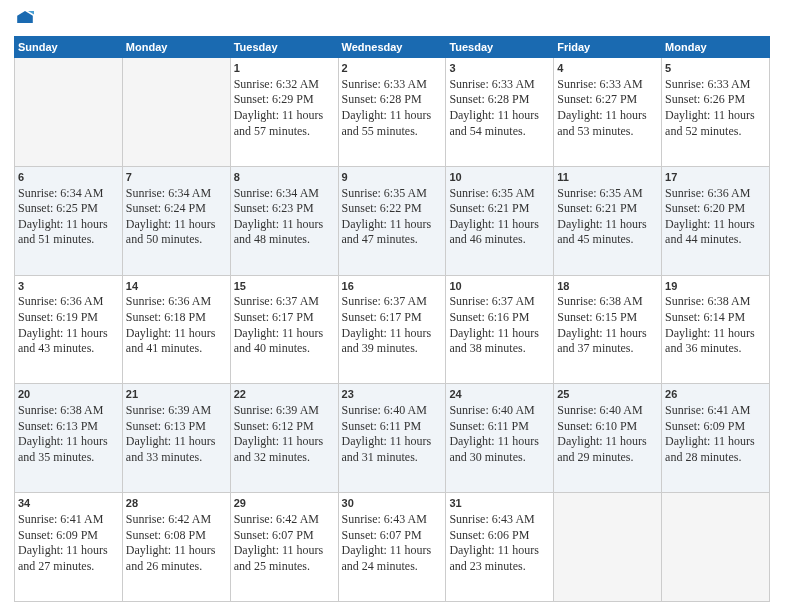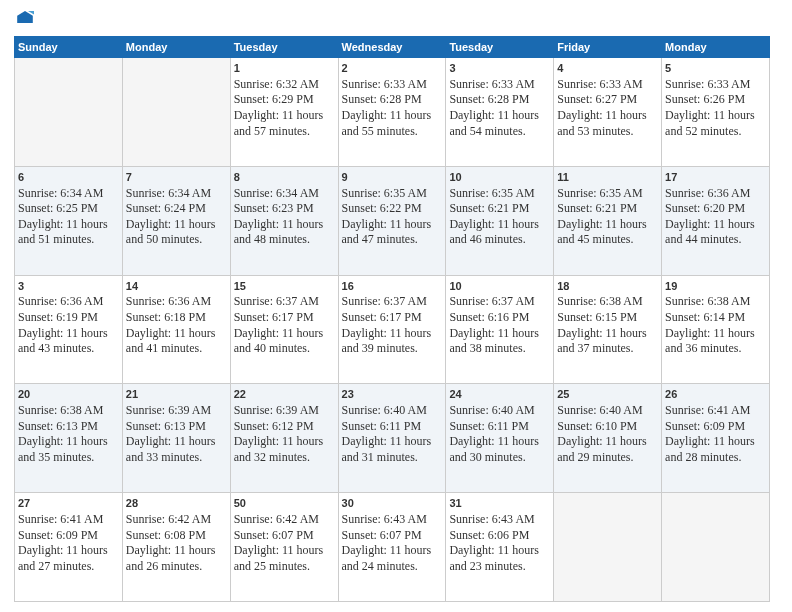--- a/index.html
+++ b/index.html
@@ -224,27 +224,27 @@
 Sunset: 6:11 PM
 Daylight: 11 hours and 30 minutes.</span></td>
           <td><span class="day-num">25</span><span class="cell-text" style="white-space: pre-wrap;">Sunrise: 6:40 AM
 Sunset: 6:10 PM
 Daylight: 11 hours and 29 minutes.</span></td>
           <td><span class="day-num">26</span><span class="cell-text" style="white-space: pre-wrap;">Sunrise: 6:41 AM
 Sunset: 6:09 PM
 Daylight: 11 hours and 28 minutes.</span></td>
         </tr>
         <tr>
-          <td><span class="day-num">27</span><span class="cell-text" style="white-space: pre-wrap;">Sunrise: 6:41 AM
+          <td><span class="day-num">34</span><span class="cell-text" style="white-space: pre-wrap;">Sunrise: 6:41 AM
 Sunset: 6:09 PM
 Daylight: 11 hours and 27 minutes.</span></td>
           <td><span class="day-num">28</span><span class="cell-text" style="white-space: pre-wrap;">Sunrise: 6:42 AM
 Sunset: 6:08 PM
 Daylight: 11 hours and 26 minutes.</span></td>
-          <td><span class="day-num">50</span><span class="cell-text" style="white-space: pre-wrap;">Sunrise: 6:42 AM
+          <td><span class="day-num">29</span><span class="cell-text" style="white-space: pre-wrap;">Sunrise: 6:42 AM
 Sunset: 6:07 PM
 Daylight: 11 hours and 25 minutes.</span></td>
           <td><span class="day-num">30</span><span class="cell-text" style="white-space: pre-wrap;">Sunrise: 6:43 AM
 Sunset: 6:07 PM
 Daylight: 11 hours and 24 minutes.</span></td>
           <td><span class="day-num">31</span><span class="cell-text" style="white-space: pre-wrap;">Sunrise: 6:43 AM
 Sunset: 6:06 PM
 Daylight: 11 hours and 23 minutes.</span></td>
           <td class="empty"></td>
           <td class="empty"></td>

